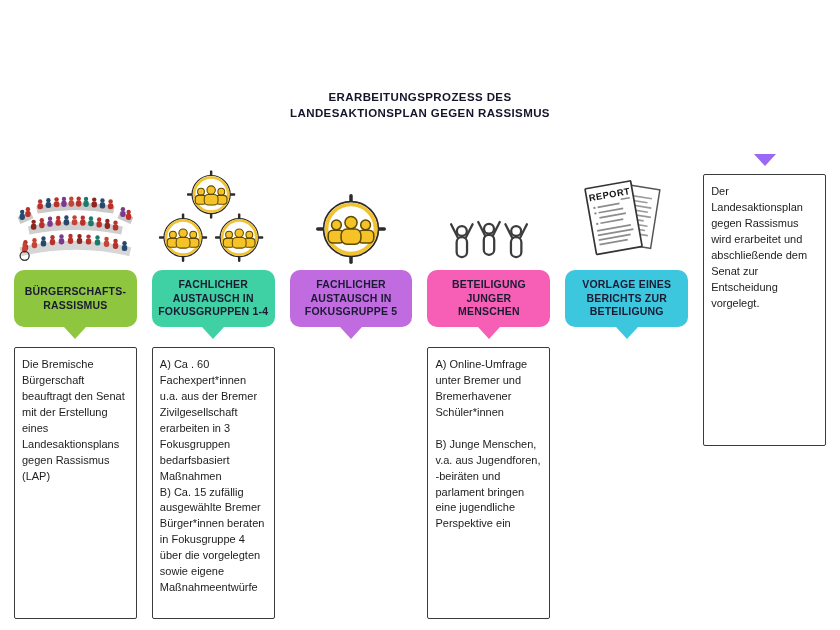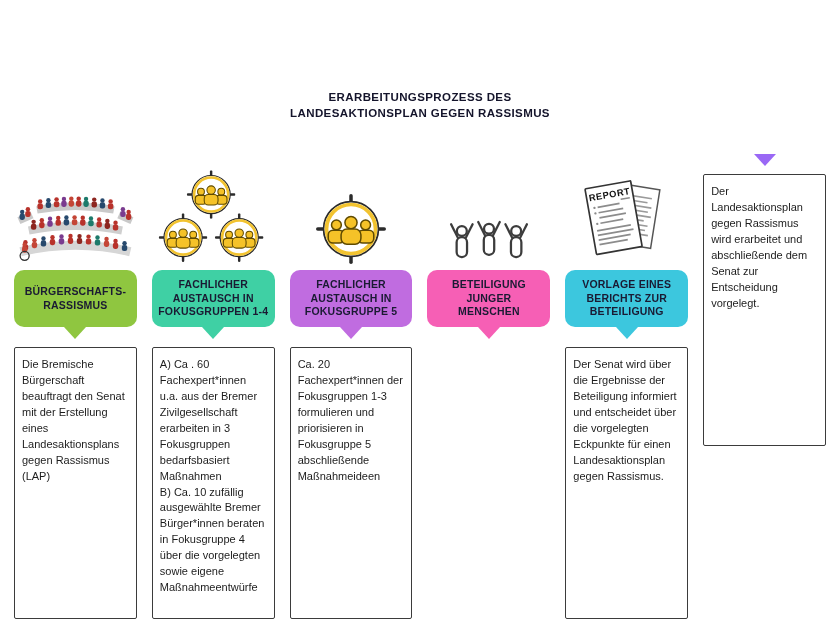--- a/index.html
+++ b/index.html
@@ -146,52 +146,54 @@
           <use href="#sym-target" x="64" y="46" width="52" height="52"></use>
         </svg>
       </div>
       <div class="banner">
         <span class="banner-label">FACHLICHER
 AUSTAUSCH IN
 FOKUSGRUPPEN 1-4</span>
       </div>
       <div class="tail"></div>
       <div class="body-box">A) Ca . 60 Fachexpert*innen u.a. aus der Bremer Zivilgesellschaft erarbeiten in 3 Fokusgruppen bedarfsbasiert Maßnahmen
-B) Ca. 10 zufällig ausgewählte Bremer Bürger*innen beraten in Fokusgruppe 4 über die vorgelegten sowie eigene Maßnahmeentwürfe</div>
+B) Ca. 15 zufällig ausgewählte Bremer Bürger*innen beraten in Fokusgruppe 4 über die vorgelegten sowie eigene Maßnahmeentwürfe</div>
     </div>
 
     <div class="col" style="--c: #c06ce0;">
       <div class="icon-area">
         <svg width="70" height="70" viewBox="0 0 60 60">
           <use href="#sym-target" x="0" y="0" width="60" height="60"></use>
         </svg>
       </div>
       <div class="banner">
         <span class="banner-label">FACHLICHER
 AUSTAUSCH IN
 FOKUSGRUPPE 5</span>
       </div>
       <div class="tail"></div>
-      <div class="body-box">Ca. 20 Fachexpert*innen der Fokusgruppen 1-3 formulieren und priorisieren in Fokusgruppe 5 abschließende Maßnahmeideen</div>
     </div>
 
     <div class="col" style="--c: #f65fb5;">
       <div class="icon-area">
         <svg width="86" height="66" viewBox="0 0 76 58">
           <use href="#sym-cheer" x="14" y="42"></use>
           <use href="#sym-cheer" x="38" y="40"></use>
           <use href="#sym-cheer" x="62" y="42"></use>
         </svg>
       </div>
       <div class="banner">
         <span class="banner-label">BETEILIGUNG
 JUNGER
 MENSCHEN</span>
       </div>
       <div class="tail"></div>
+      <div class="body-box">A) Online-Umfrage unter Bremer und Bremerhavener Schüler*innen
+
+B) Junge Menschen, v.a. aus Jugendforen, -beiräten und parlament bringen eine jugendliche Perspektive ein</div>
     </div>
 
     <div class="col" style="--c: #3cc7de;">
       <div class="icon-area">
         <svg width="88" height="88" viewBox="0 0 95 95">
           <g transform="rotate(9 62 45)">
             <rect x="34" y="12" width="44" height="64" fill="#fff" stroke="#555" stroke-width="1.6"></rect>
             <g fill="#9a9a9a">
               <rect x="39" y="22" width="32" height="1.8"></rect>
                 <rect x="39" y="27" width="28" height="1.8"></rect>
@@ -224,21 +226,20 @@
             </g>
           </g>
         </svg>
       </div>
       <div class="banner">
         <span class="banner-label">VORLAGE EINES
 BERICHTS ZUR
 BETEILIGUNG</span>
       </div>
       <div class="tail"></div>
-      <div class="body-box">Der Senat wird über die Ergebnisse der Beteiligung informiert und entscheidet über die vorgelegten Eckpunkte für einen Landesaktionsplan gegen Rassismus.</div>
     </div>
 
     <div class="col" style="--c: #9a68f5;">
       <div class="tail"></div>
       <div class="body-box">Der Landesaktionsplan gegen Rassismus wird erarbeitet und abschließende dem Senat zur Entscheidung vorgelegt.</div>
     </div>
 
   </div>
 </div>
 

